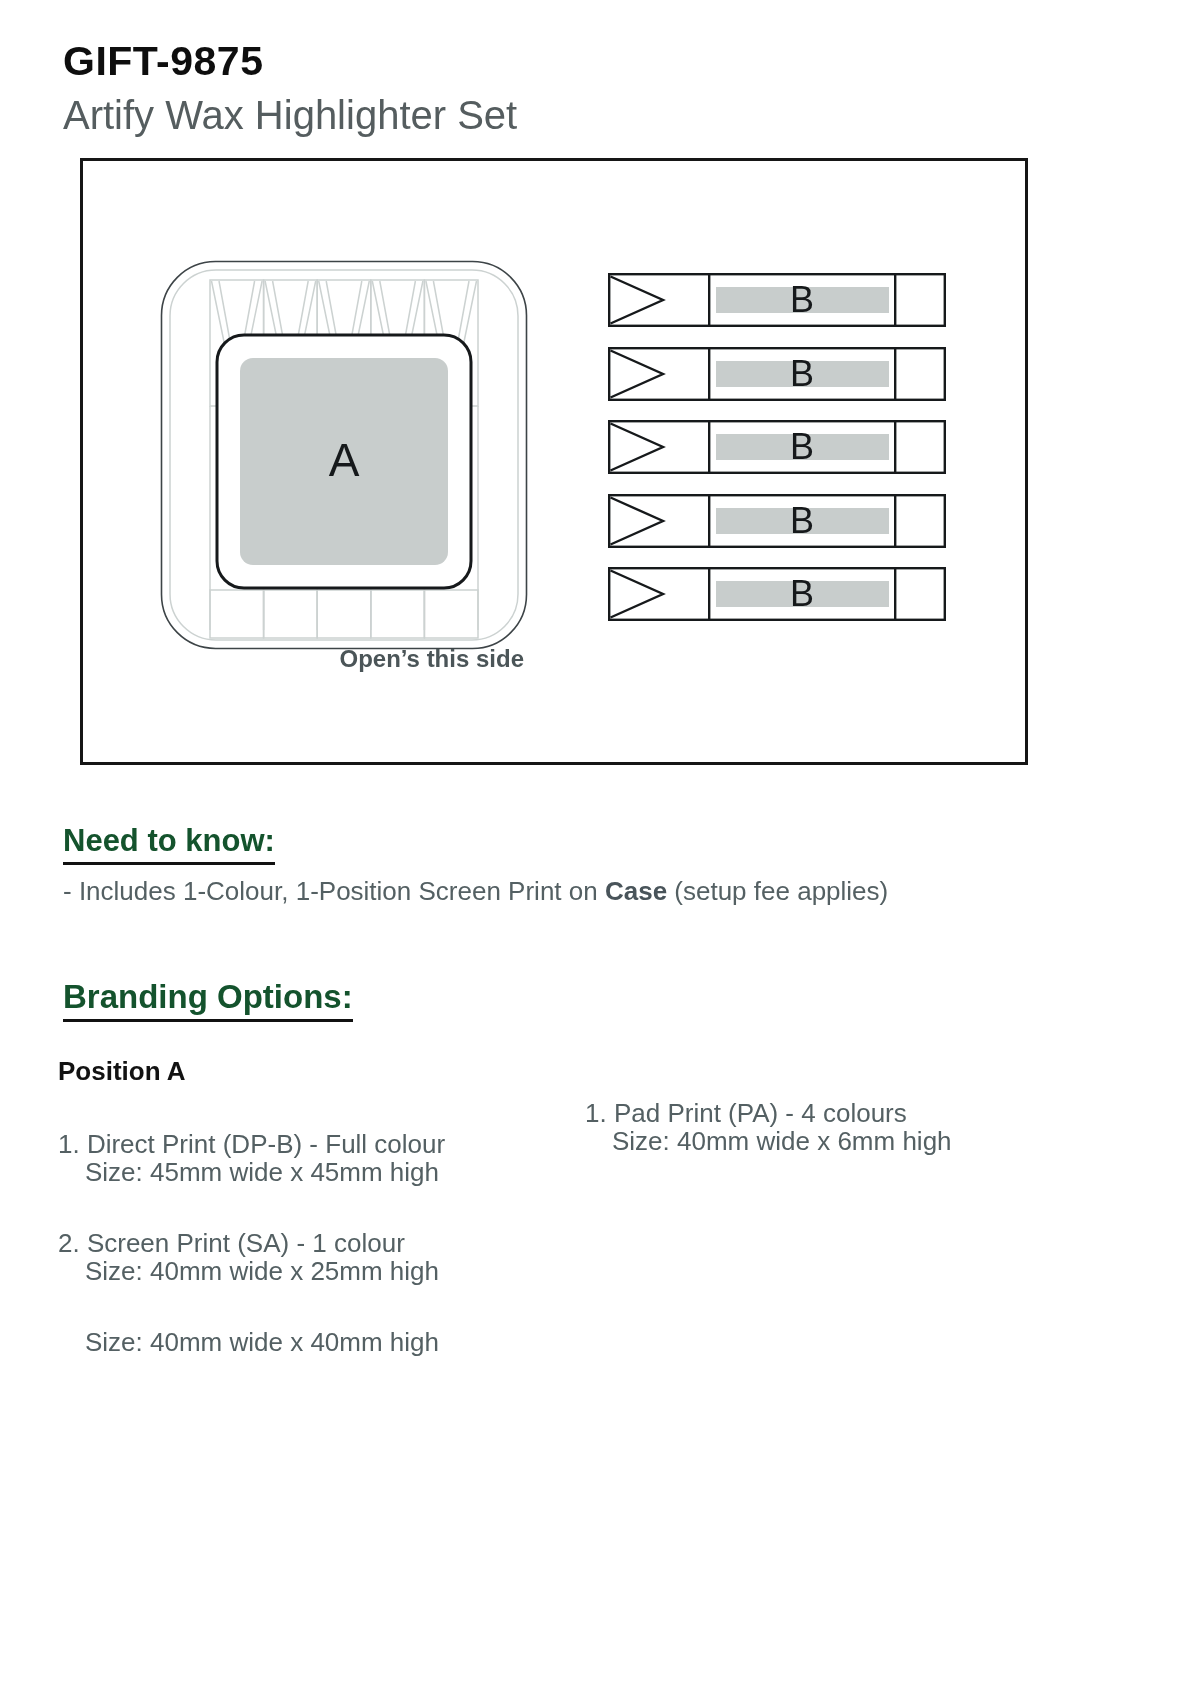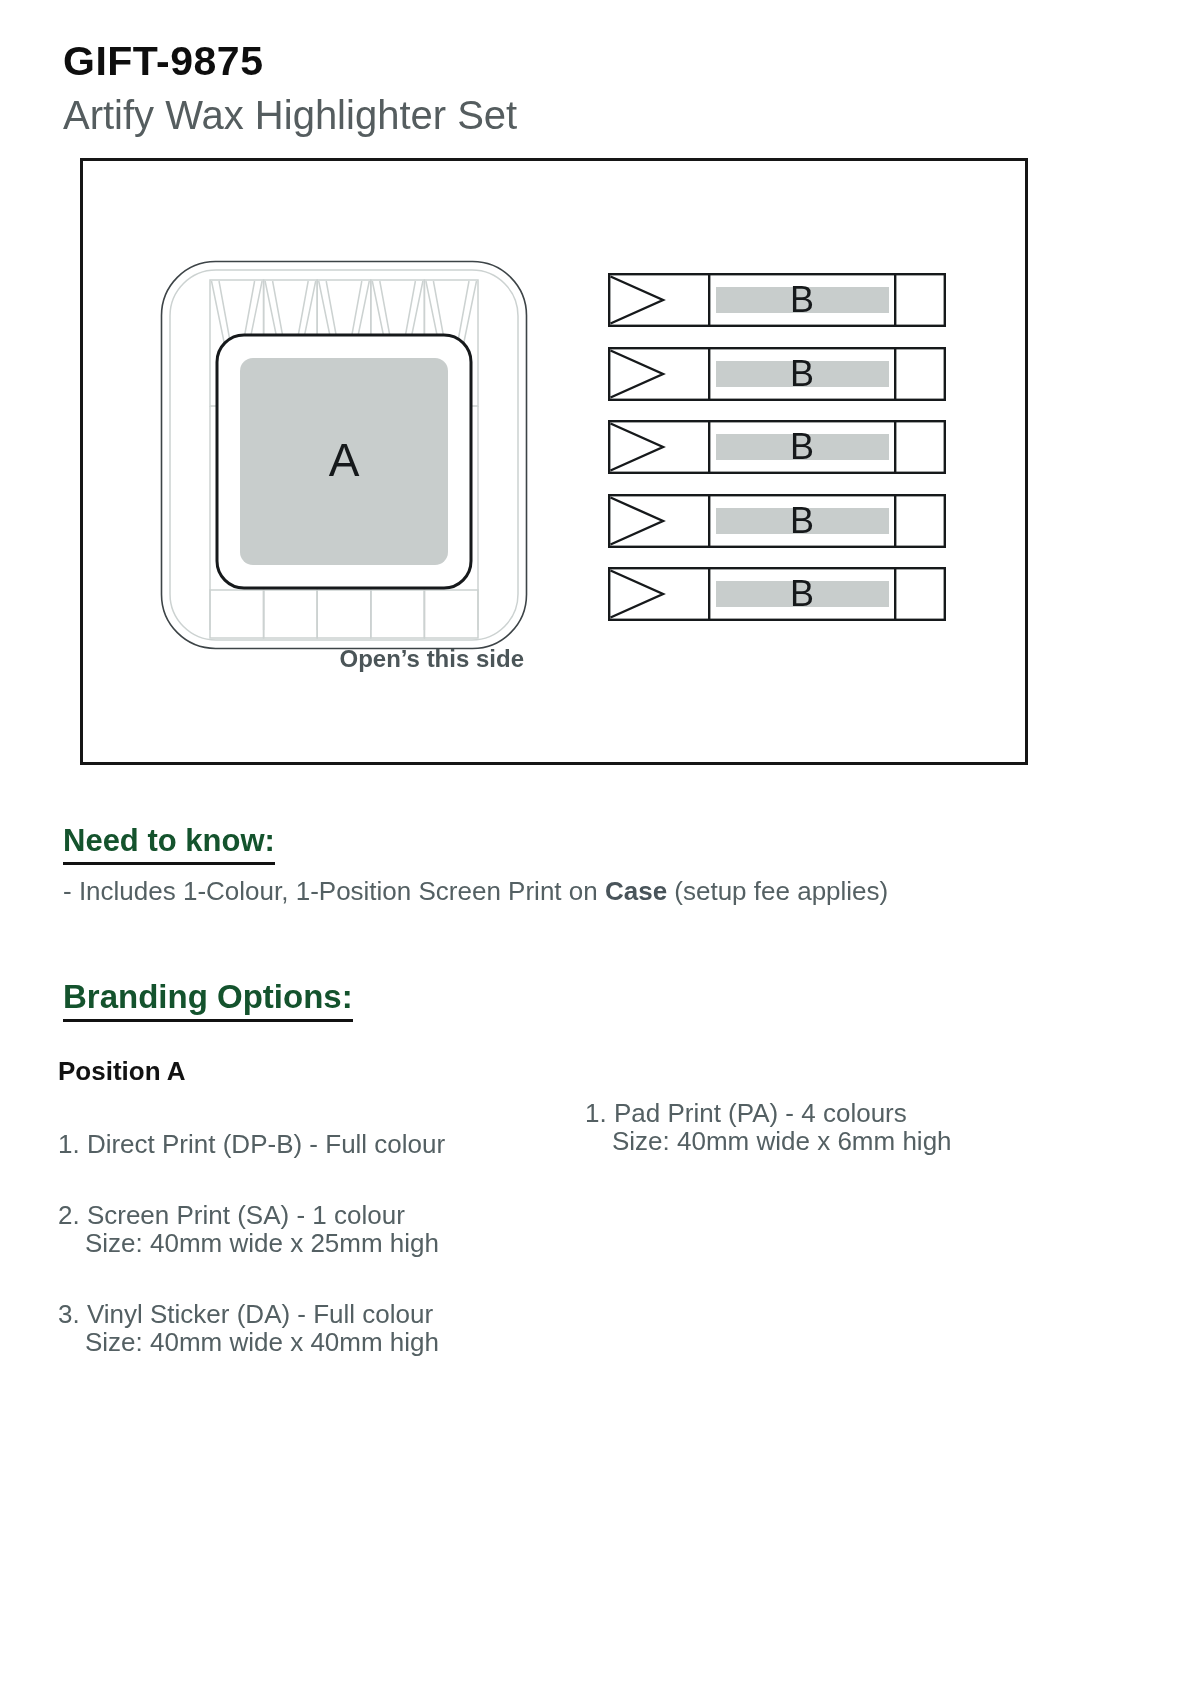--- a/index.html
+++ b/index.html
@@ -176,27 +176,27 @@
   </div>
 
   <div class="abs branding-heading">
     <span class="section-heading heading-underline">Branding Options:</span>
   </div>
 
   <div class="abs brand-col col-a">
     <div class="col-title">Position A</div>
     <div class="brand-item">
       <div class="line">1. Direct Print (DP-B) - Full colour</div>
+      <div class="line indent">Size: 45mm wide x 45mm high</div>
     </div>
     <div class="brand-item">
       <div class="line">2. Screen Print (SA) - 1 colour</div>
       <div class="line indent">Size: 40mm wide x 25mm high</div>
     </div>
     <div class="brand-item">
-      <div class="line">3. Vinyl Sticker (DA) - Full colour</div>
       <div class="line indent">Size: 40mm wide x 40mm high</div>
     </div>
   </div>
 
   <div class="abs brand-col col-b">
     <div class="brand-item">
       <div class="line">1. Pad Print (PA) - 4 colours</div>
       <div class="line indent">Size: 40mm wide x 6mm high</div>
     </div>
   </div>

